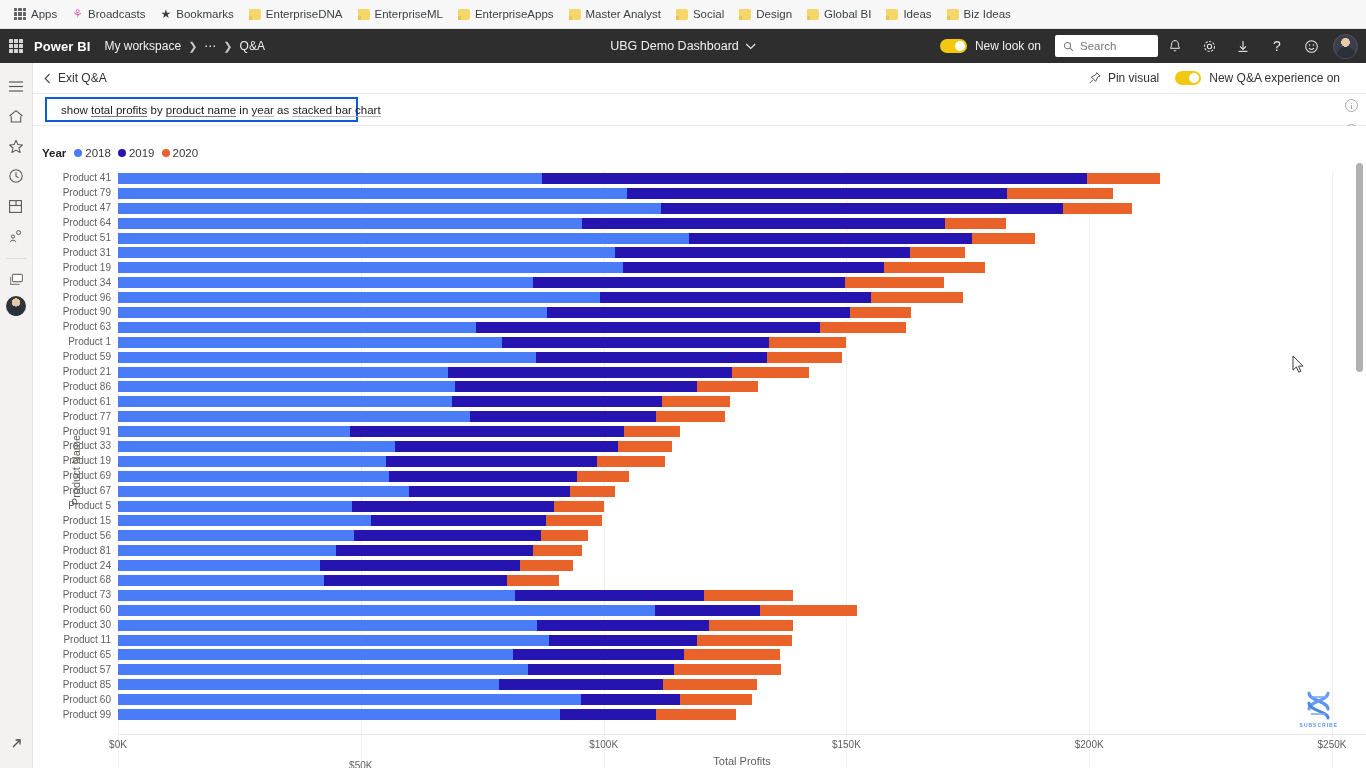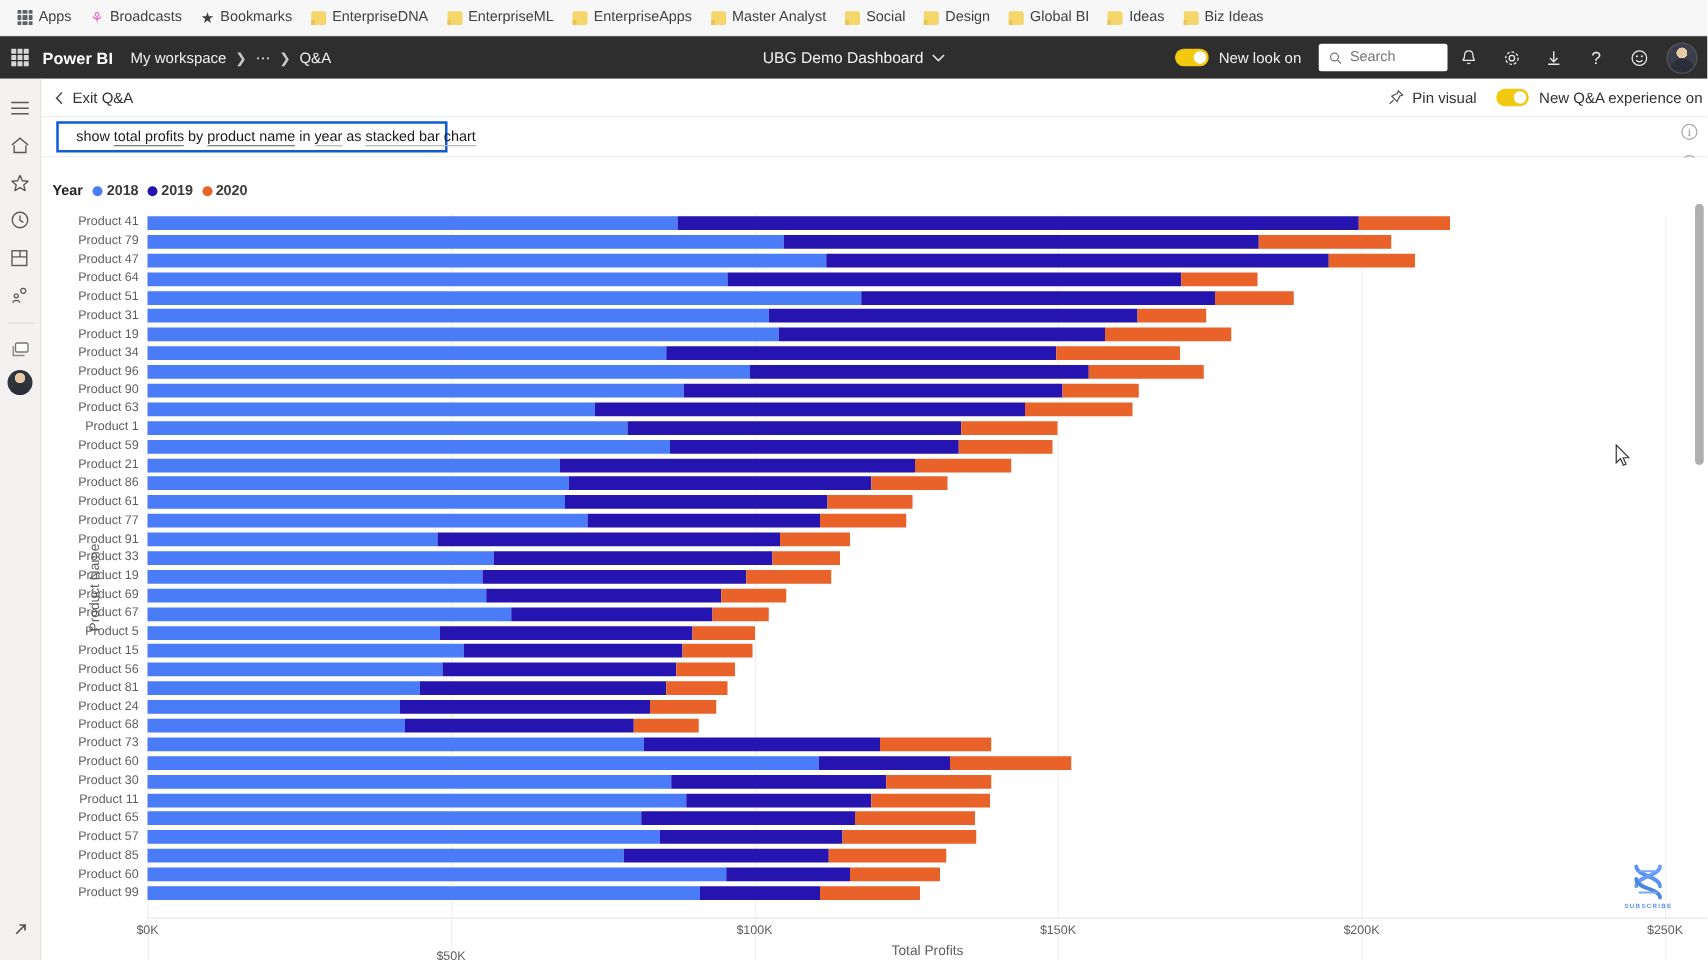--- a/index.html
+++ b/index.html
@@ -135,21 +135,21 @@
     position: absolute; left: 33px; right: 0; top: 63px; height: 31px;
     background: #ffffff; border-bottom: 1px solid #ebebeb;
     display: flex; align-items: center;
   }
   .exit-qa {
     display: flex; align-items: center; gap: 7px;
     margin-left: 11px; font-size: 12px; color: #323130; cursor: pointer;
   }
   .qa-header-right {
     margin-left: auto; display: flex; align-items: center; gap: 0px;
-    padding-right: 4px;
+    padding-right: 26px;
   }
   .pin-visual {
     display: flex; align-items: center; gap: 6px;
     font-size: 12px; color: #323130; cursor: pointer; margin-right: 16px;
   }
   .toggle-pill-sm {
     width: 26px; height: 14px; border-radius: 8px; background: #f2c811;
     position: relative; cursor: pointer; flex: none;
   }
   .toggle-pill-sm::after {
@@ -475,21 +475,21 @@
 
 <div class="info-col">
   <div class="info-circle">i</div>
   <div class="info-circle">i</div>
 </div>
 
 <div class="visual">
 
   <div class="legend">
     <span class="legend-title">Year</span>
-    <span id="legend-items" style="display:flex;align-items:flex-start;gap:7px;font-weight:bold;">
+    <span id="legend-items" style="display:flex;align-items:flex-start;gap:7px;">
         <span class="legend-item">
           <span class="legend-dot" style="background:#4a7cf7"></span>
           <span>2018</span>
         </span>
         <span class="legend-item">
           <span class="legend-dot" style="background:#2614b0"></span>
           <span>2019</span>
         </span>
         <span class="legend-item">
           <span class="legend-dot" style="background:#e8622a"></span>

